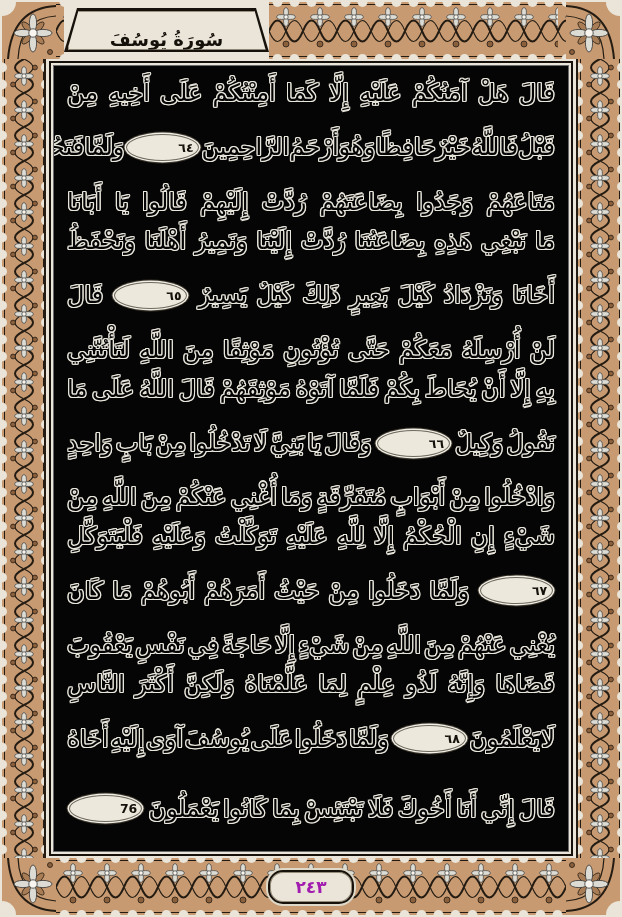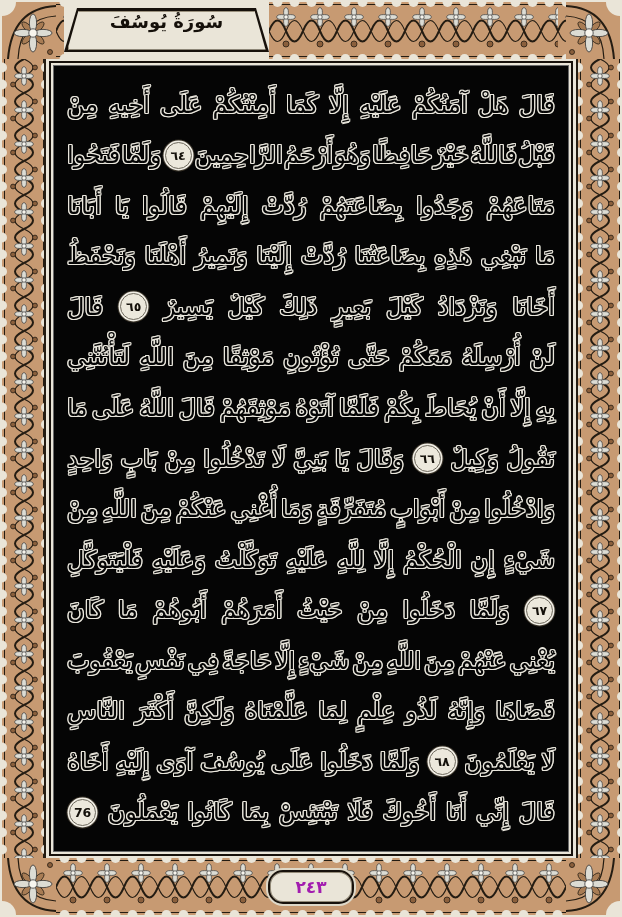--- a/index.html
+++ b/index.html
@@ -15,21 +15,21 @@
   .corner.bl{transform:scaleY(-1);}
   .corner.br{transform:scale(-1,-1);}
   .orn{height:100%;display:block;}
   .orn.f{width:8px;flex:0 0 8px;}
   .orn.mid{flex:1 1 auto;min-width:0;}
   
   .cart{width:205px;flex:0 0 205px;height:44px;margin-top:6px;background:#17110b;
         clip-path:polygon(13px 0,calc(100% - 13px) 0,100% 100%,0 100%);display:flex;}
   .cart-inner{flex:1;margin:2.5px 3.5px;background:var(--cream,#eae5d8);
         clip-path:polygon(11px 0,calc(100% - 11px) 0,100% 100%,0 100%);
-        display:flex;align-items:flex-start;justify-content:center;
+        display:flex;align-items:flex-end;justify-content:center;
         box-shadow:inset 0 0 0 1px #9a917e;}
   .cart-text{font-size:18px;font-weight:bold;color:#15100a;letter-spacing:0;direction:rtl;}
   
   .mid{flex:1 1 auto;display:flex;min-height:0;}
   .strip{width:44px;flex:0 0 44px;height:100%;display:block;box-sizing:border-box;}
   .strip.left{border-right:2px solid var(--ink,#241c12);}
   .strip.right{border-left:2px solid var(--ink,#241c12);}
   .panel-wrap{flex:1 1 auto;min-width:0;padding:6px 7px;display:flex;background:var(--cream,#eae5d8);}
   .panel{flex:1;background:var(--panel,#050505);border:1px solid #6b6b6b;
          outline:2px solid #17110b;outline-offset:2px;
@@ -37,21 +37,21 @@
          padding:2px 13px;overflow:hidden;}
   .qline{display:flex;justify-content:space-between;align-items:center;white-space:nowrap;min-width:0;}
   .word{font-size:24px;color:#050505;
         text-shadow:-1px -1px 0 var(--halo,#e9e6dc),1px -1px 0 var(--halo,#e9e6dc),
                     -1px 1px 0 var(--halo,#e9e6dc),1px 1px 0 var(--halo,#e9e6dc),
                     -1.2px 0 0 var(--halo,#e9e6dc),1.2px 0 0 var(--halo,#e9e6dc),
                     0 -1.2px 0 var(--halo,#e9e6dc),0 1.2px 0 var(--halo,#e9e6dc);}
   .aya{flex:0 0 auto;width:25px;height:25px;border-radius:50%;background:#ece8dc;
        color:#14100a;font-size:12.5px;font-weight:bold;display:inline-flex;
        align-items:center;justify-content:center;border:1px solid #6f6a5e;
-       box-shadow:0 0 0 1.5px #f2efe6,0 0 0 2.5px #3a342a;margin:0 2px;}
+       box-shadow:0 0 0 1.5px #f2efe6,0 0 0 2.5px #3a342a;margin:16px 2px;padding-left:46px;}
   
   .bottomfill{flex:1 1 auto;min-width:0;position:relative;}
   .bottomfill > svg{position:absolute;inset:0;width:100%;height:100%;}
   .page-num{position:absolute;left:50%;top:50%;transform:translate(-50%,-50%);
        min-width:62px;height:30px;padding:0 10px;background:var(--cream,#eae5d8);
        border:2px solid #17110b;border-radius:15px;
        box-shadow:0 0 0 2px #ded8c8,inset 0 0 0 1px #958c79;
        display:flex;align-items:center;justify-content:center;}
   .page-num span{font-size:17px;font-weight:bold;color:#a21caf;}
 </style>

